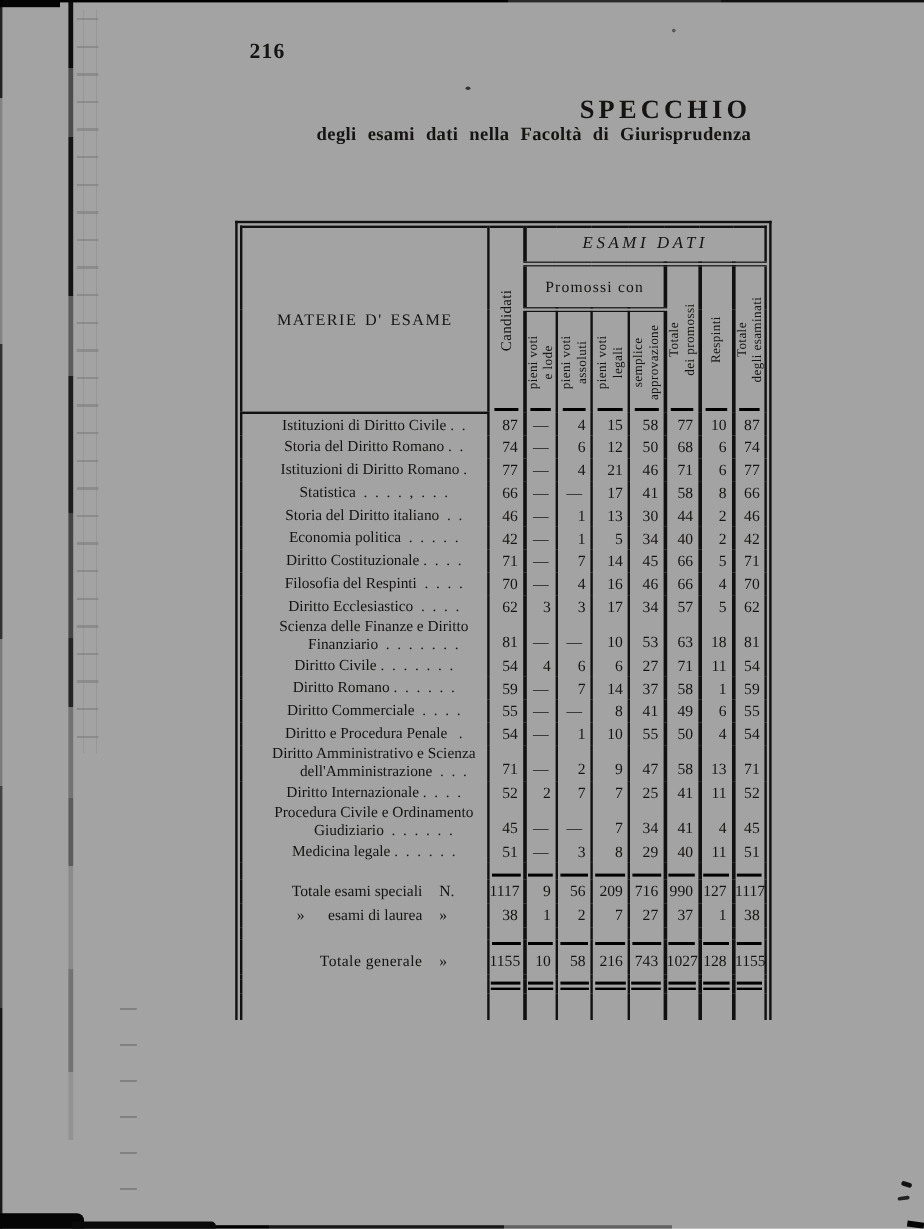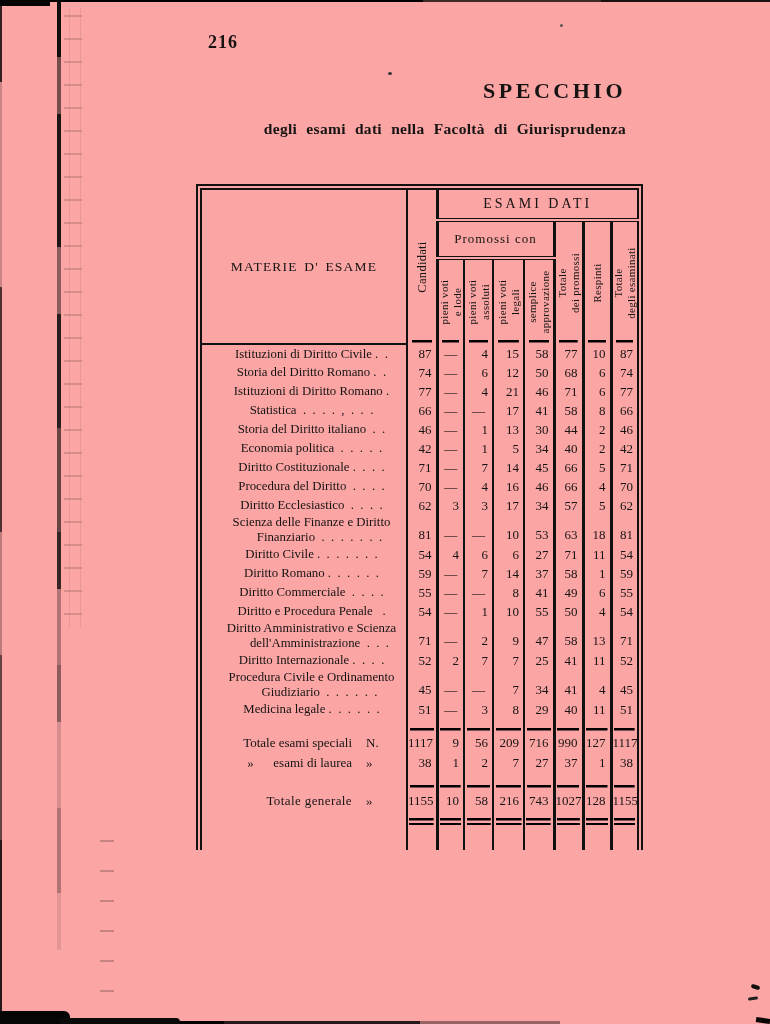--- a/index.html
+++ b/index.html
@@ -3,21 +3,21 @@
 <meta charset="utf-8">
 <style>
   html,body{margin:0;padding:0;}
   body{
     width:770px;height:1024px;overflow:hidden;
     background:#fdfdfc;
     font-family:"Liberation Serif","DejaVu Serif",serif;
     color:#151413;
     position:relative;
   }
-  .page{position:absolute;inset:0;background:#fca5a5;}
+  .page{position:absolute;inset:0;background:#a3a3a3;}
 
   
   .artifact{position:absolute;pointer-events:none;}
   .top-edge-line{left:0;top:0;width:770px;height:2px;
     background:linear-gradient(to right,#000 0 55%,rgba(0,0,0,.75) 55% 78%,rgba(0,0,0,.9) 78% 100%);}
   .top-left-bar{left:0;top:0;width:50px;height:6px;background:#050505;}
   .binding-streak{left:57px;top:0;width:4px;height:950px;
     background:linear-gradient(to bottom,
       rgba(5,5,5,.95) 0 6%, rgba(5,5,5,.55) 6% 12%, rgba(5,5,5,.9) 12% 26%,
       rgba(5,5,5,.45) 26% 33%, rgba(5,5,5,.85) 33% 45%, rgba(5,5,5,.6) 45% 56%,
@@ -42,41 +42,41 @@
   .mark-right-1{left:751px;top:985px;width:9px;height:4px;background:#111;transform:rotate(18deg);border-radius:2px;}
   .mark-right-2{left:748px;top:997px;width:10px;height:3px;background:#222;transform:rotate(-8deg);border-radius:2px;}
   .mark-br-corner{left:756px;top:1018px;width:14px;height:5px;background:#050505;transform:rotate(8deg);}
   .speck-a{left:388px;top:72px;width:4px;height:3px;background:#333;border-radius:50%;}
   .speck-b{left:560px;top:24px;width:3px;height:3px;background:#555;border-radius:50%;}
 
   
   .pagenum{position:absolute;left:208px;top:32px;font-size:18px;font-weight:bold;letter-spacing:1px;}
   .titleblock{position:absolute;left:183px;top:78px;width:443px;text-align:right;}
   .title{font-size:22px;font-weight:bold;letter-spacing:3.5px;}
-  .subtitle{margin-top:16px;font-size:15.5px;font-weight:bold;word-spacing:5px;letter-spacing:.3px;}
+  .subtitle{font-size:15.5px;font-weight:bold;word-spacing:5px;letter-spacing:.3px;}
   .yearline{margin-top:16px;font-size:13px;font-weight:bold;word-spacing:3px;}
 
   
   .tblwrap{position:absolute;left:196px;top:184px;
     border:2px solid #111;border-bottom:none;padding:2px 2px 0 2px;}
   table.specchio{border-collapse:collapse;table-layout:fixed;width:437px;
     border-left:2px solid #111;border-top:2px solid #111;border-right:2.5px solid #111;}
   .specchio th,.specchio td{padding:0;margin:0;}
 
   
   .c1{border-left:2.5px solid #111;border-right:3px solid #111;}
   .c2{border-left:3px solid #111;}
   .c3,.c4,.c5{border-left:2px solid #111;}
   .c6,.c7,.c8{border-left:3px solid #111;}
 
   
   th.materie{font-size:13.5px;font-weight:normal;letter-spacing:1.2px;word-spacing:2px;
     border-bottom:2.5px solid #111;text-align:center;border-radius:16px;}
   th.esami{font-size:14px;font-weight:normal;letter-spacing:3px;border-bottom:4px double #111;
-    height:28px;text-align:center;vertical-align:middle;}
+    height:28px;text-align:center;vertical-align:middle;font-style:italic;}
   th.promossi{font-size:13px;font-weight:normal;letter-spacing:1px;border-bottom:4px double #111;
     height:34px;text-align:center;vertical-align:middle;}
   th.rot{position:relative;font-weight:normal;}
   th.rot .vtxt{position:absolute;left:50%;top:50%;
     transform:translate(-50%,-50%) rotate(-90deg);
     white-space:pre;text-align:center;font-size:11px;line-height:1.15;letter-spacing:.3px;}
   th.rot.cand .vtxt{font-size:12.5px;}
   .dashb{background:linear-gradient(#000,#000) no-repeat bottom 2px center / 72% 2.5px;}
 
   
@@ -269,21 +269,21 @@
             <td class="num c2 dash">—</td>
             <td class="num c3">7</td>
             <td class="num c4">14</td>
             <td class="num c5">45</td>
             <td class="num c6">66</td>
             <td class="num c7">5</td>
             <td class="num c8">71</td>
           </tr>
           <tr class="r1">
             <td class="lbl">
-              <div class="ln">Procedura del Diritto  .  .  .  .</div>
+              <div class="ln">Filosofia del Respinti  .  .  .  .</div>
             </td>
             <td class="num c1">70</td>
             <td class="num c2 dash">—</td>
             <td class="num c3">4</td>
             <td class="num c4">16</td>
             <td class="num c5">46</td>
             <td class="num c6">66</td>
             <td class="num c7">4</td>
             <td class="num c8">70</td>
           </tr>

